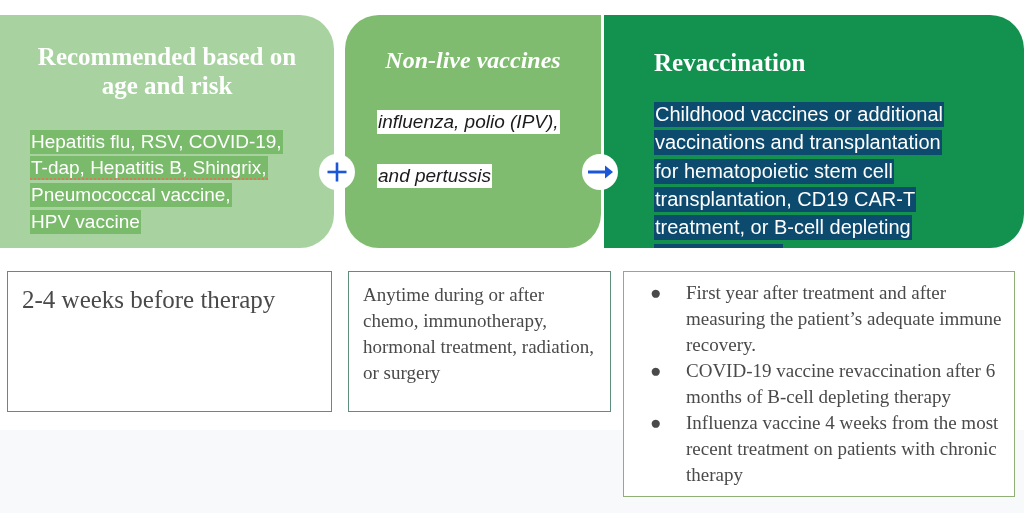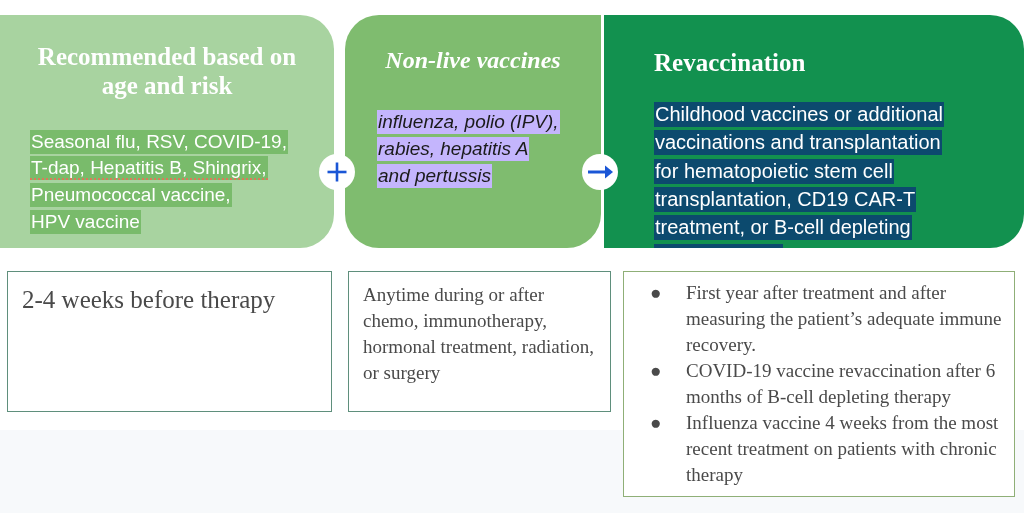--- a/index.html
+++ b/index.html
@@ -121,21 +121,21 @@
     display: inline;
     padding: 1px 1px 2px 1px;
     box-decoration-break: clone;
     -webkit-box-decoration-break: clone;
   }
   .card-1 .hl {
     background: #79bb6b;
     color: #ffffff;
   }
   .card-2 .hl {
-    background: #c4b5fd;
+    background: #ffffff;
     color: #1b1b1b;
   }
   .card-3 .hl {
     background: #0c4a6e;
     color: #ffffff;
   }
   .spell {
     border-bottom: 2px dotted #d97b5a;
     padding-bottom: 0;
   }
@@ -226,32 +226,32 @@
 <div id="page">
 
   <div class="page-tint upper"></div>
   <div class="page-tint"></div>
 
   <div class="cards">
 
     <div class="card card-1">
       <div class="card-title">Recommended based on age and risk</div>
       <div class="card-body">
-        <span class="hl">Seasonal flu, RSV, COVID-19,</span><br>
+        <span class="hl">Hepatitis flu, RSV, COVID-19,</span><br>
         <span class="hl spell">T-dap, Hepatitis B, Shingrix,</span><br>
         <span class="hl">Pneumococcal vaccine,</span><br>
         <span class="hl">HPV vaccine</span>
       </div>
     </div>
 
     <div class="card card-2">
       <div class="card-title">Non-live vaccines</div>
       <div class="card-body">
         <span class="hl">influenza, polio (IPV),</span><br>
-        <span class="hl">rabies, hepatitis A</span><br>
+        <br>
         <span class="hl">and pertussis</span>
       </div>
     </div>
 
     <div class="card card-3">
       <div class="card-title">Revaccination</div>
       <div class="card-body">
         <span class="hl">Childhood vaccines or additional</span><br>
         <span class="hl">vaccinations and transplantation</span><br>
         <span class="hl">for hematopoietic stem cell</span><br>

